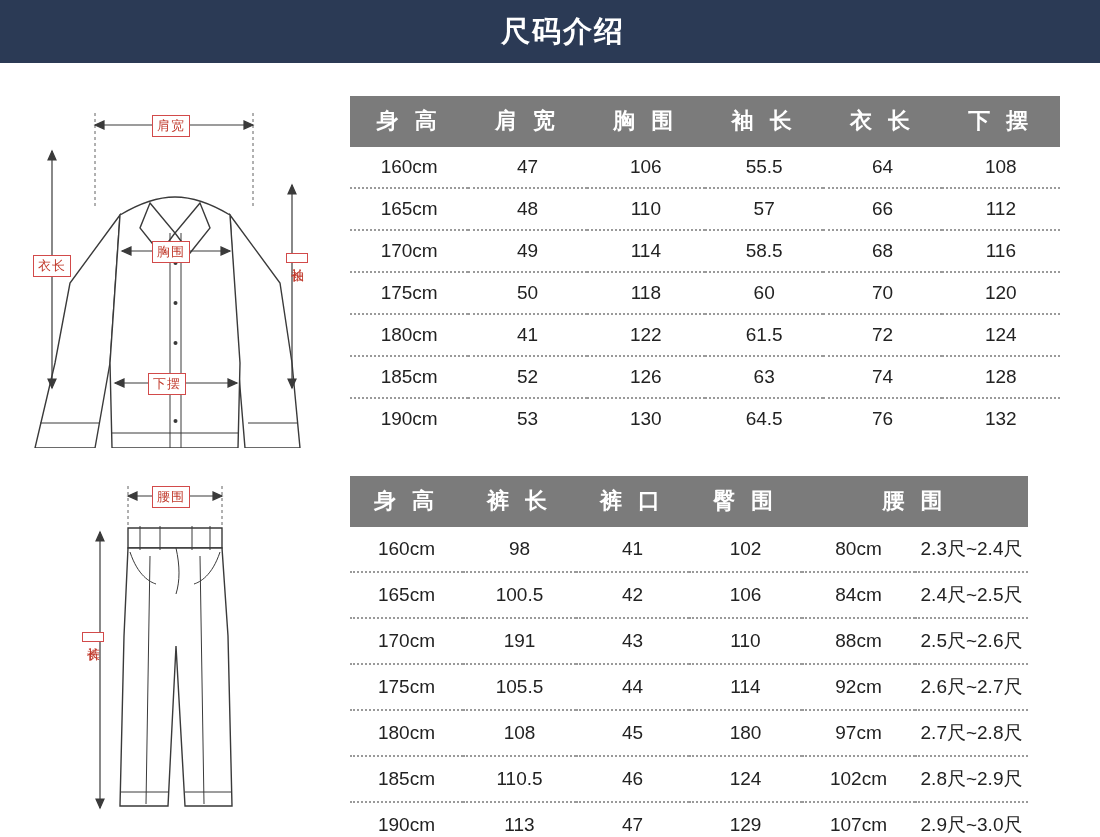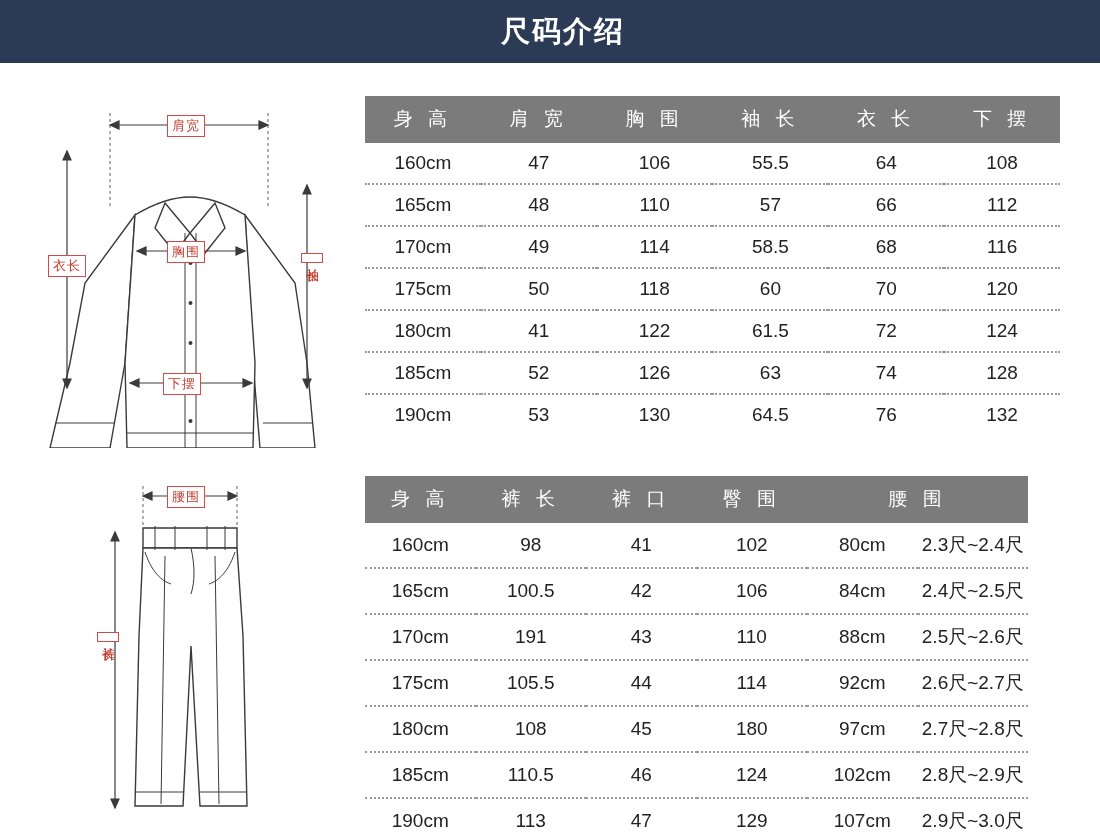--- a/index.html
+++ b/index.html
@@ -46,41 +46,40 @@
   .section {
     position: absolute;
     display: flex;
   }
   .sec-top { top: 63px; left: 0; width: 1100px; height: 385px; }
   .sec-bottom { top: 436px; left: 0; width: 1068px; height: 389px; }
 
   .figure {
     width: 350px;
     position: relative;
-    margin-left: 15px;
   }
   .table-wrap {
     flex: 1;
     padding-right: 40px;
     padding-left: 0px;
   }
   .sec-top .table-wrap { padding-top: 33px; }
   .sec-bottom .table-wrap { padding-top: 40px; }
 
   
   table.size-table {
     width: 100%;
     border-collapse: collapse;
     table-layout: fixed;
   }
   table.size-table thead th {
     background: #7b7b7b;
     color: #ffffff;
-    font-size: 19px;
-    font-weight: normal;
+    font-size: 22px;
+    font-weight: bold;
     letter-spacing: 5px;
     padding: 10px 0 11px 0;
     text-align: center;
     border: none;
   }
   table.size-table tbody td {
     text-align: center;
     font-size: 19px;
     color: #222;
     padding: 9px 0 9px 0;

